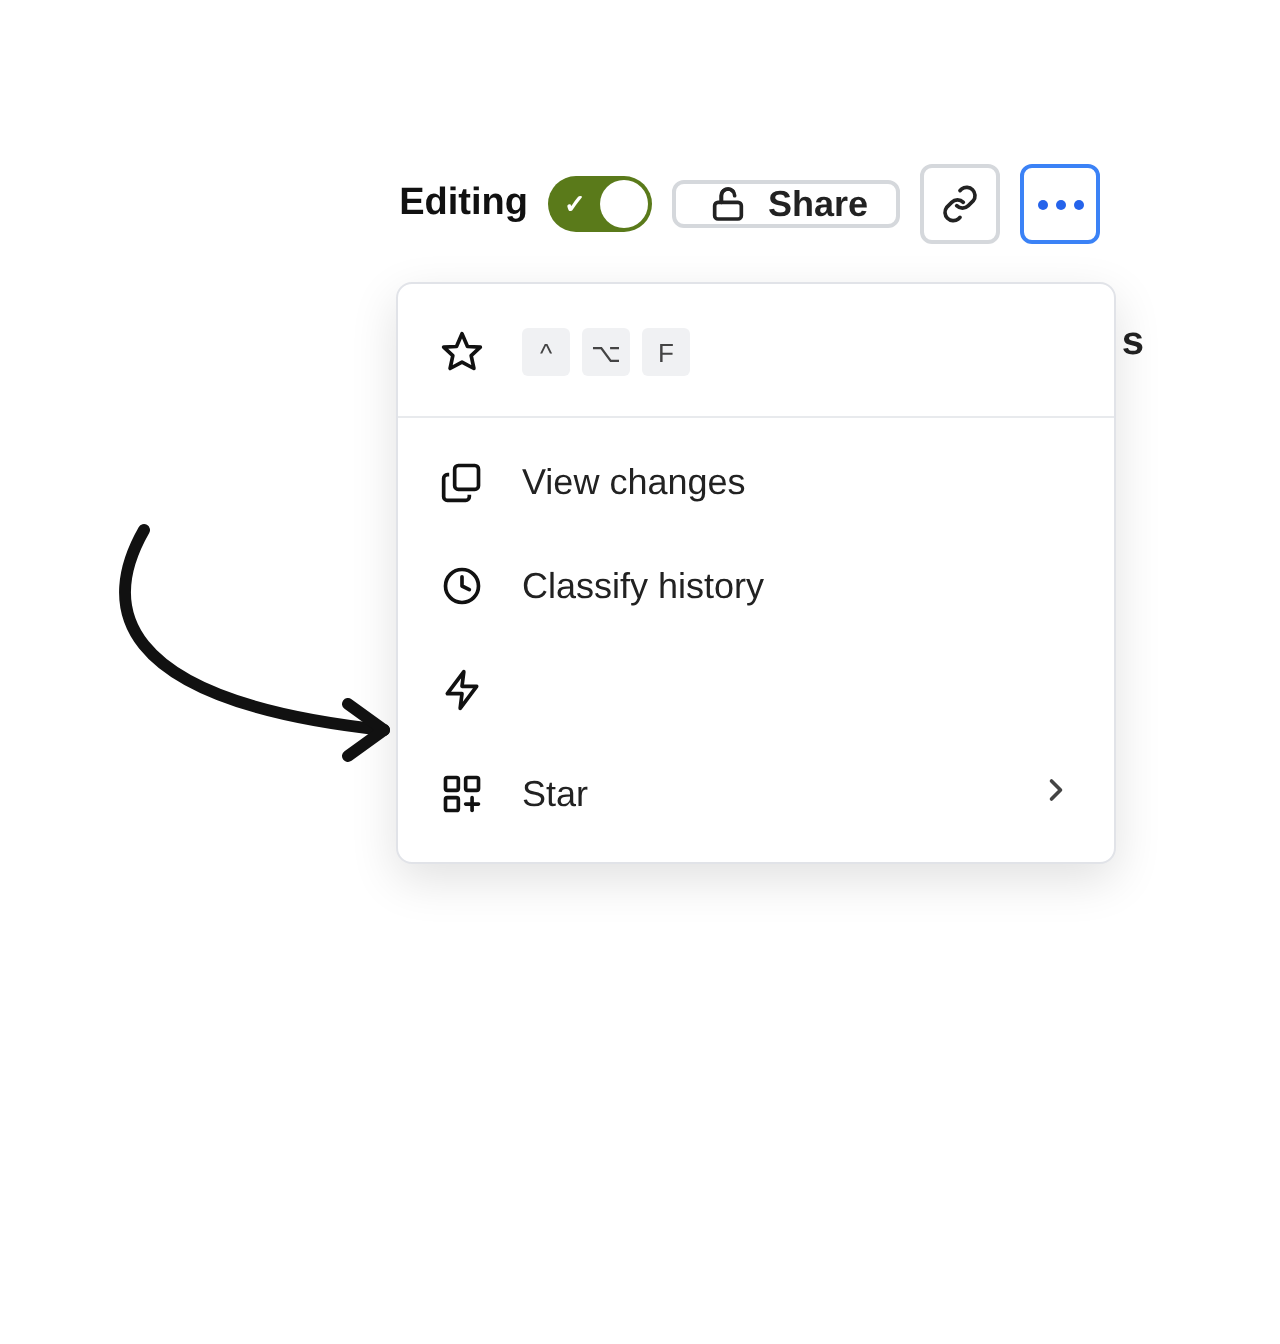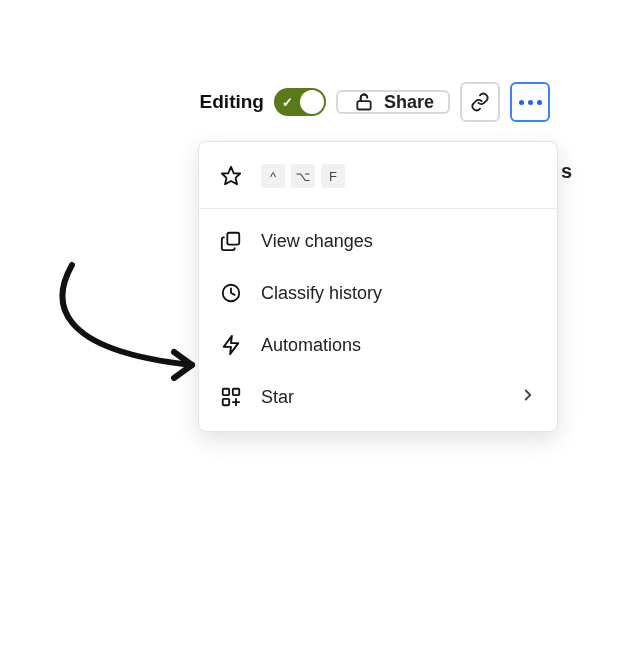--- a/index.html
+++ b/index.html
@@ -170,21 +170,20 @@
     <span class="menu-label">Classify history</span>
   </div>
 
 
   <div class="menu-item">
     <span class="menu-icon">
       <svg width="22" height="22" viewBox="0 0 24 24" fill="none" stroke="#111" stroke-width="2" stroke-linejoin="round" stroke-linecap="round">
           <polygon points="13 2 4 14 12 14 11 22 20 10 12 10 13 2"></polygon>
         </svg>
     </span>
-    <span class="menu-label">Automations</span>
   </div>
 
   <div class="menu-item">
     <span class="menu-icon">
       <svg width="22" height="22" viewBox="0 0 24 24" fill="none" stroke="#111" stroke-width="2" stroke-linejoin="round" stroke-linecap="round">
           <rect x="3" y="3" width="7" height="7" rx="1"></rect>
           <rect x="14" y="3" width="7" height="7" rx="1"></rect>
           <rect x="3" y="14" width="7" height="7" rx="1"></rect>
           <line x1="17.5" y1="14" x2="17.5" y2="21"></line>
           <line x1="14" y1="17.5" x2="21" y2="17.5"></line>

